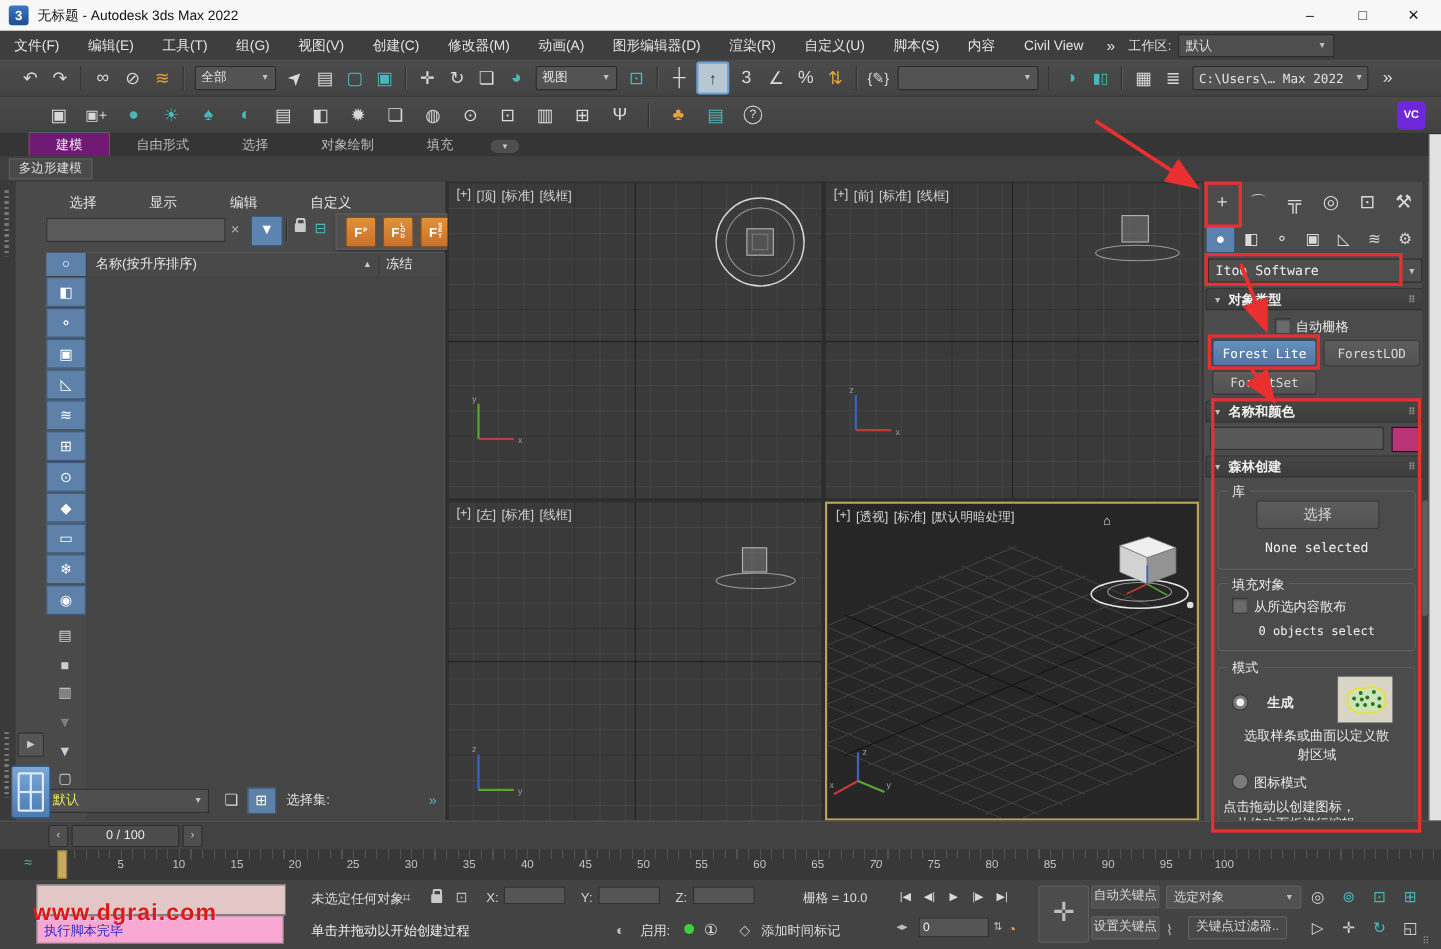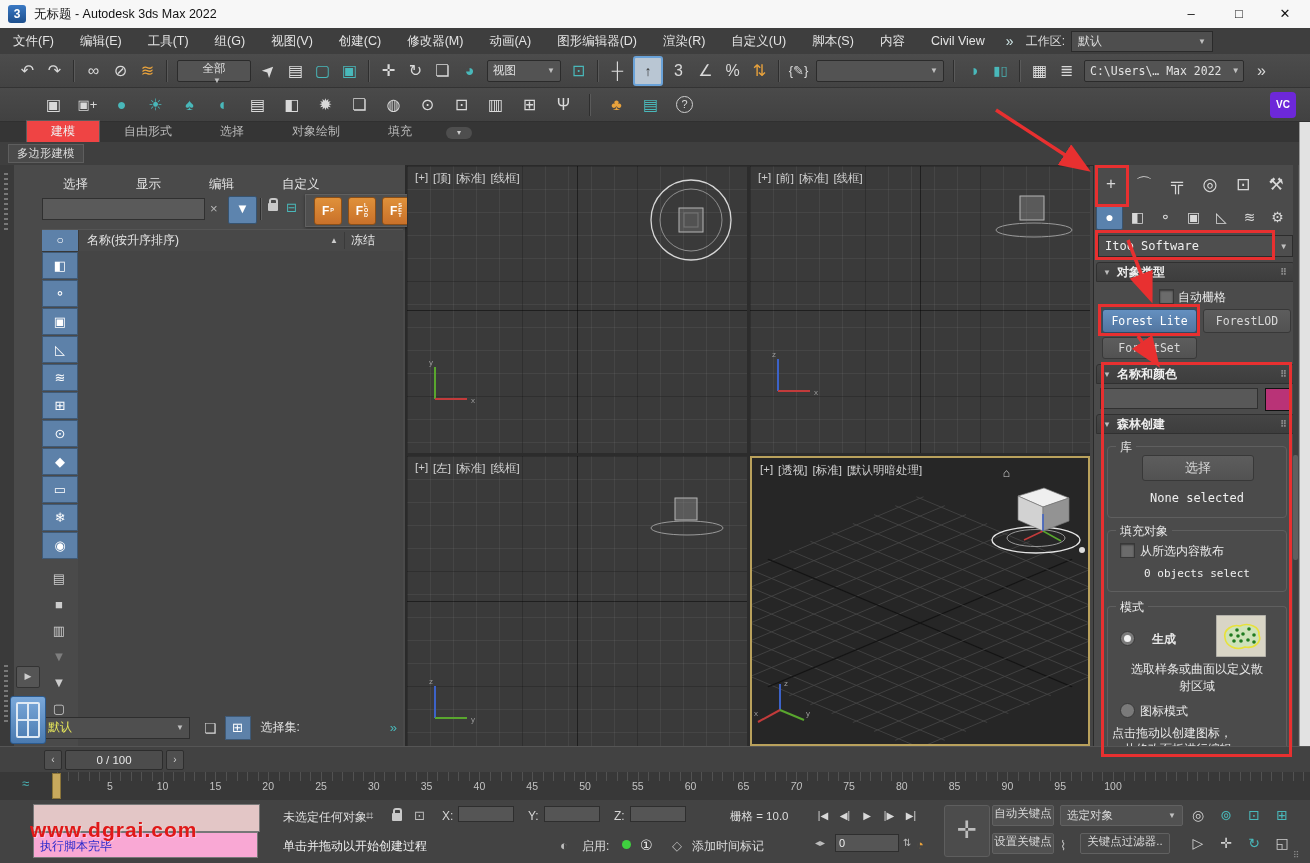--- a/index.html
+++ b/index.html
@@ -44,21 +44,21 @@
       align-items:center;justify-content:space-between;padding:0 5px;margin:0 4px;font-size:11.5px;color:#e2e2e2;}
   .caret{font-size:8px;color:#c0c0c0;margin-left:6px;}
   .snapbox{width:26px;height:26px;border:2px solid #6aa2d8;background:#b9c6d3;border-radius:3px;
            display:flex;align-items:center;justify-content:center;color:#333;font-weight:bold;font-size:14px;margin:0 2px;}
   #vc-corner{left:1270px;top:92px;width:26px;height:26px;background:#6d28d9;border-radius:4px;color:#fff;
              font-weight:bold;font-size:10px;text-align:center;line-height:26px;}
 
   
   #ribbon{left:0;top:122px;width:1310px;height:20px;background:#353535;display:flex;align-items:flex-end;padding-left:26px;box-sizing:border-box;}
   .rtab{padding:2px 24px;font-size:12px;color:#b9b9b9;}
-  .rtab.active{background:#ef4444;color:#eee;border:1px solid #5c5c5c;border-bottom:none;}
+  .rtab.active{background:#701a75;color:#eee;border:1px solid #5c5c5c;border-bottom:none;}
   #ribbon-caret{width:26px;height:12px;background:#4e4e4e;border-radius:6px;margin:0 0 3px 10px;
                 text-align:center;line-height:11px;font-size:8px;color:#ccc;}
   #ribbon2{left:0;top:142px;width:1310px;height:23px;background:#3f3f3f;border-bottom:1px solid #2a2a2a;}
   #subtab{left:8px;top:2px;height:17px;padding:0 8px;background:#4a4a4a;border:1px solid #5e5e5e;
           color:#ddd;font-size:11.5px;line-height:17px;}
 
   
   #leftstrip{left:0;top:165px;width:14px;height:581px;background:#3a3a3a;border-right:1px solid #2c2c2c;}
   .dockdots{left:4px;width:4px;background:repeating-linear-gradient(#777 0 2px,transparent 2px 5px);}
 
@@ -250,21 +250,21 @@
         <div class="tb-icon">
           <span>∞</span>
         </div>
         <div class="tb-icon">
           <span>⊘</span>
         </div>
         <div class="tb-icon">
           <span class="orange">≋</span>
         </div>
         <div class="tb-div"></div>
-        <div class="dd" style="width: 62px; flex-direction: column;">
+        <div class="dd" style="width: 62px;">
           <span>全部</span>
           <span class="caret">▼</span>
         </div>
         <div class="tb-icon">
           <span class=" rot-45">➤</span>
         </div>
         <div class="tb-icon">
           <span>▤</span>
         </div>
         <div class="tb-icon">

